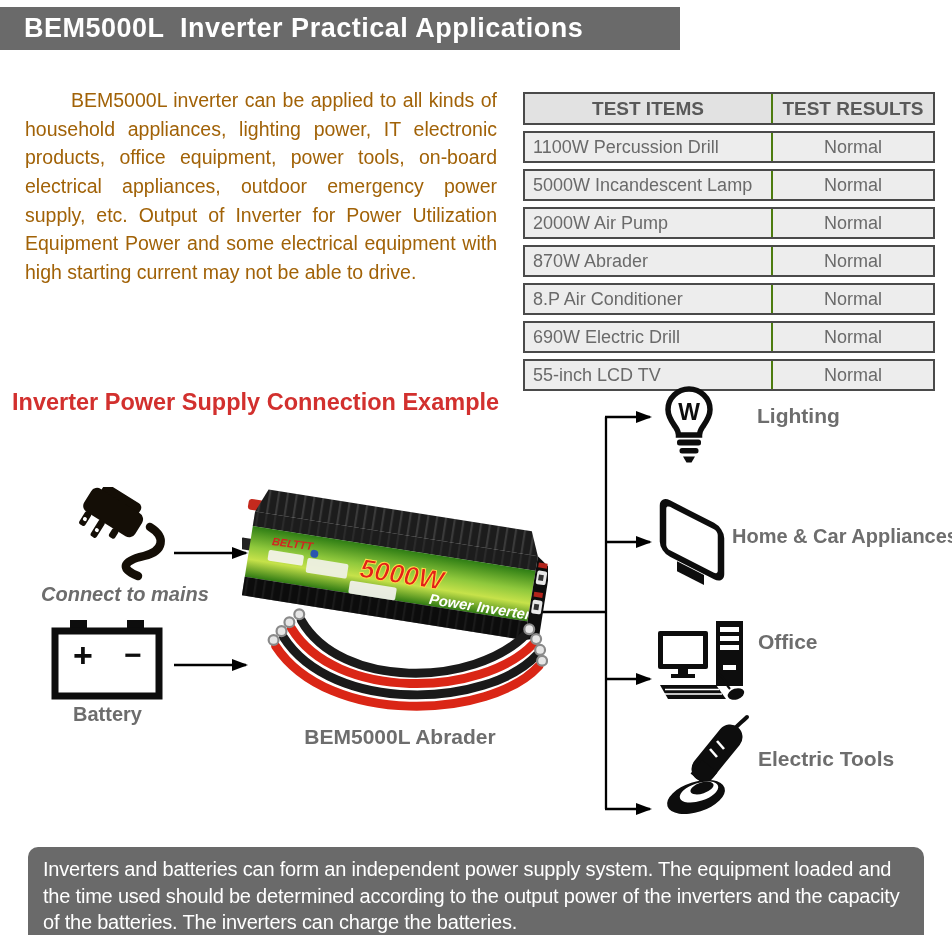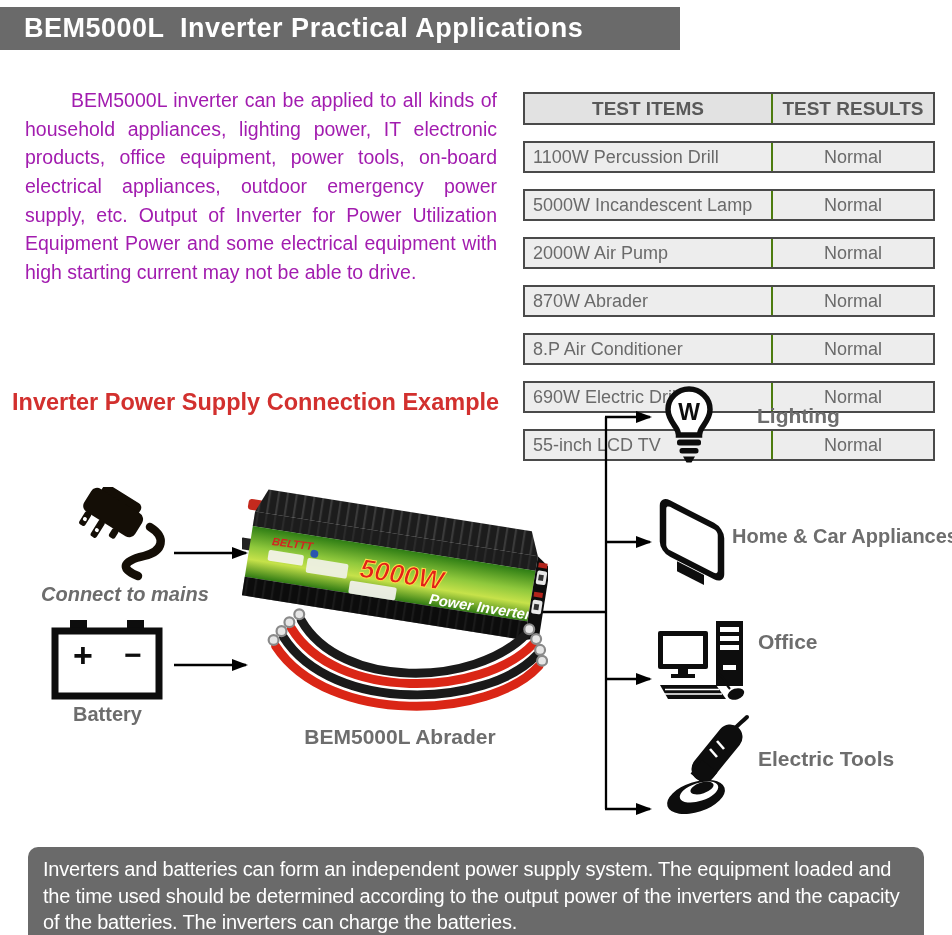--- a/index.html
+++ b/index.html
@@ -12,26 +12,26 @@
     position:absolute;left:0;top:7px;width:680px;height:43px;background:#6a6a6a;
     display:flex;align-items:center;
   }
   .title-banner span{
     color:#ffffff;font-weight:bold;font-size:27px;letter-spacing:.5px;
     padding-left:24px;white-space:pre;
   }
   
   .intro{
     position:absolute;left:25px;top:86px;width:472px;
-    color:#a21caf;font-size:19.5px;line-height:1.47;text-align:justify;
+    color:#a16207;font-size:19.5px;line-height:1.47;text-align:justify;
     text-indent:46px;margin:0;
   }
   
   .test-table{position:absolute;left:523px;top:92px;width:412px;}
-  .t-row{display:flex;margin-bottom:16px;background:#ededed;border:2px solid #4a4a4a;}
+  .t-row{display:flex;margin-bottom:6px;background:#ededed;border:2px solid #4a4a4a;}
   .t-row.head{background:#e2e2e2;}
   .t-cell{box-sizing:border-box;display:flex;align-items:center;height:28px;color:#6a6a6a;font-size:18px;}
   .t-row.head .t-cell{height:29px;font-weight:bold;color:#595959;font-size:19px;justify-content:center;}
   .c-item{width:249px;padding-left:8px;}
   .t-row.head .c-item{padding-left:0;}
   .c-result{width:164px;border-left:2px solid #4d7c0f;justify-content:center;}
   
   .red-heading{
     position:absolute;left:12px;top:389px;margin:0;
     color:#d2302e;font-size:23.5px;font-weight:bold;

